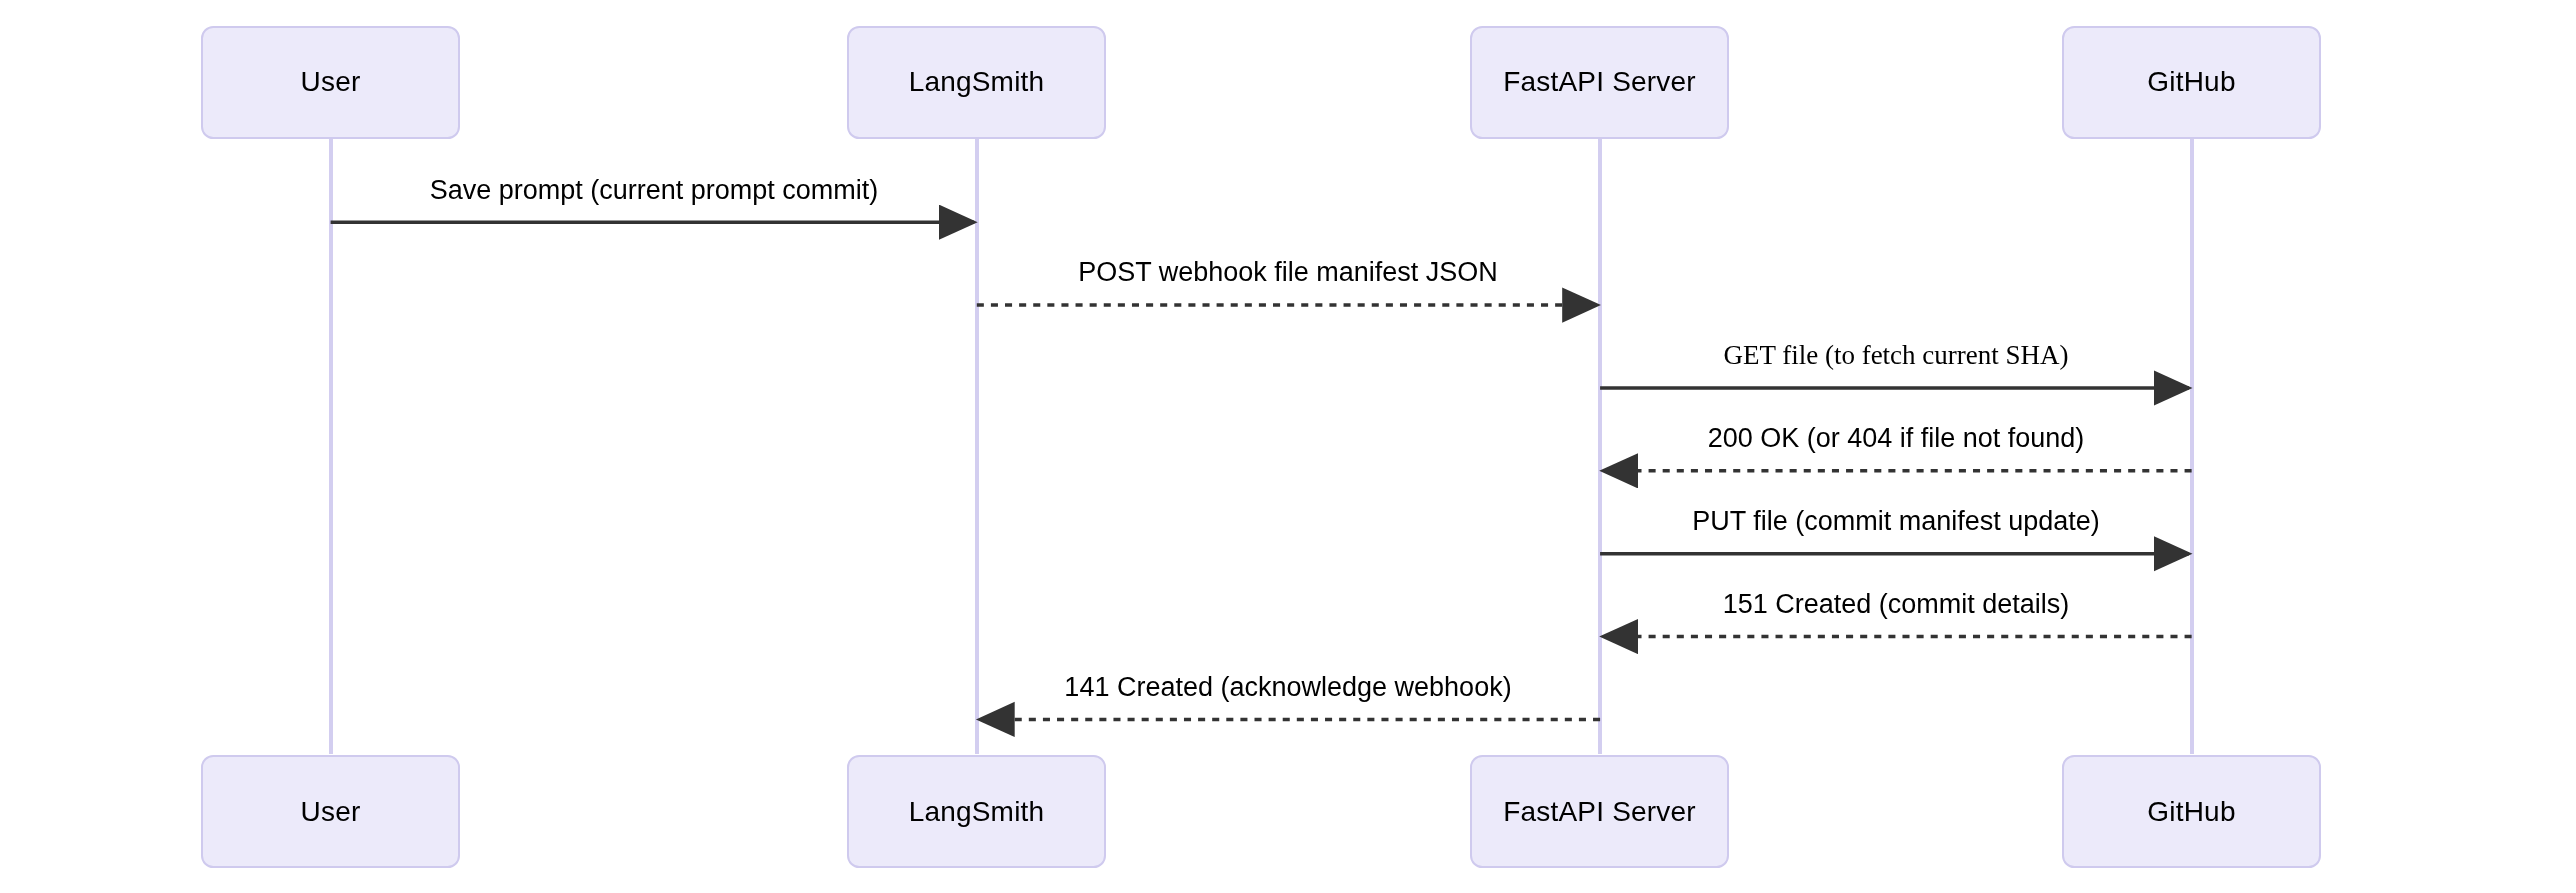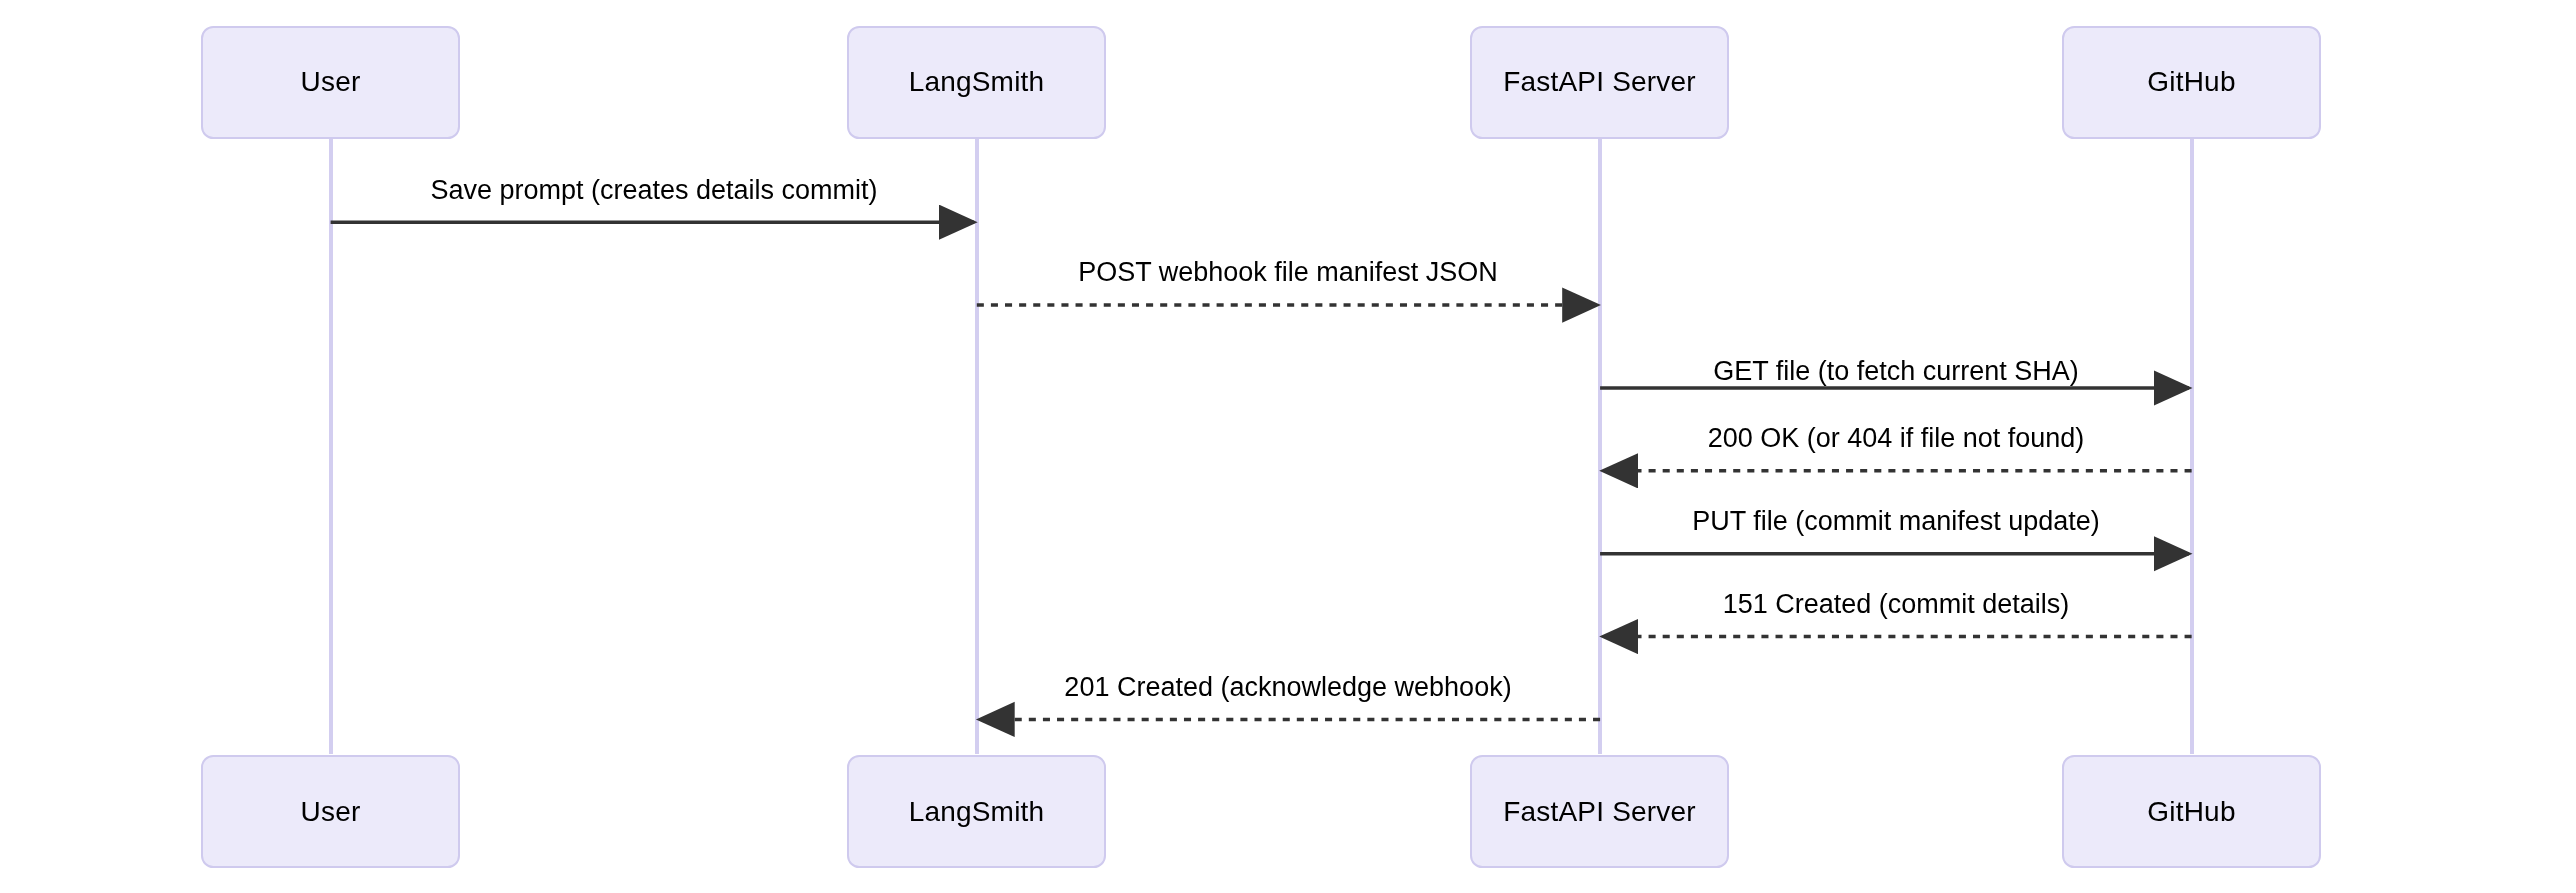--- a/index.html
+++ b/index.html
@@ -100,27 +100,27 @@
         <line x1="1108" y1="346" x2="1812" y2="346" stroke="#333333" stroke-width="4" stroke-dasharray="8,8" stroke-linecap="butt" marker-end="url(#arrowRight)"></line>
         <line x1="1815" y1="440" x2="2483" y2="440" stroke="#333333" stroke-width="4" marker-end="url(#arrowRight)"></line>
         <line x1="2486" y1="534" x2="1818" y2="534" stroke="#333333" stroke-width="4" stroke-dasharray="8,8" stroke-linecap="butt" marker-end="url(#arrowLeft)"></line>
         <line x1="1815" y1="628" x2="2483" y2="628" stroke="#333333" stroke-width="4" marker-end="url(#arrowRight)"></line>
         <line x1="2486" y1="722" x2="1818" y2="722" stroke="#333333" stroke-width="4" stroke-dasharray="8,8" stroke-linecap="butt" marker-end="url(#arrowLeft)"></line>
         <line x1="1815" y1="816" x2="1111" y2="816" stroke="#333333" stroke-width="4" stroke-dasharray="8,8" stroke-linecap="butt" marker-end="url(#arrowLeft)"></line>
       </g>
   </svg>
 
   <div id="msg-labels">
-      <div class="msg-label" style="left: 654px; top: 175px;">Save prompt (creates details commit)</div>
+      <div class="msg-label" style="left: 654px; top: 175px;">Save prompt (current prompt commit)</div>
       <div class="msg-label" style="left: 1288px; top: 257px;">POST webhook file manifest JSON</div>
-      <div class="msg-label" style="left: 1896px; top: 356px;">GET file (to fetch current SHA)</div>
+      <div class="msg-label" style="left: 1896px; top: 340px; font-family: Liberation Serif, serif;">GET file (to fetch current SHA)</div>
       <div class="msg-label" style="left: 1896px; top: 423px;">200 OK (or 404 if file not found)</div>
       <div class="msg-label" style="left: 1896px; top: 506px; text-align: center;">PUT file (commit manifest update)</div>
       <div class="msg-label" style="left: 1896px; top: 589px;">151 Created (commit details)</div>
-      <div class="msg-label" style="left: 1288px; top: 672px;">201 Created (acknowledge webhook)</div>
+      <div class="msg-label" style="left: 1288px; top: 672px;">141 Created (acknowledge webhook)</div>
     </div>
 
   <div id="actors-bottom">
       <div class="actor-box" style="left: 201px; top: 755px; width: 259px; height: 113px;">
         <span class="actor-label">User</span>
       </div>
       <div class="actor-box" style="left: 847px; top: 755px; width: 259px; height: 113px;">
         <span class="actor-label">LangSmith</span>
       </div>
       <div class="actor-box" style="left: 1470px; top: 755px; width: 259px; height: 113px;">

